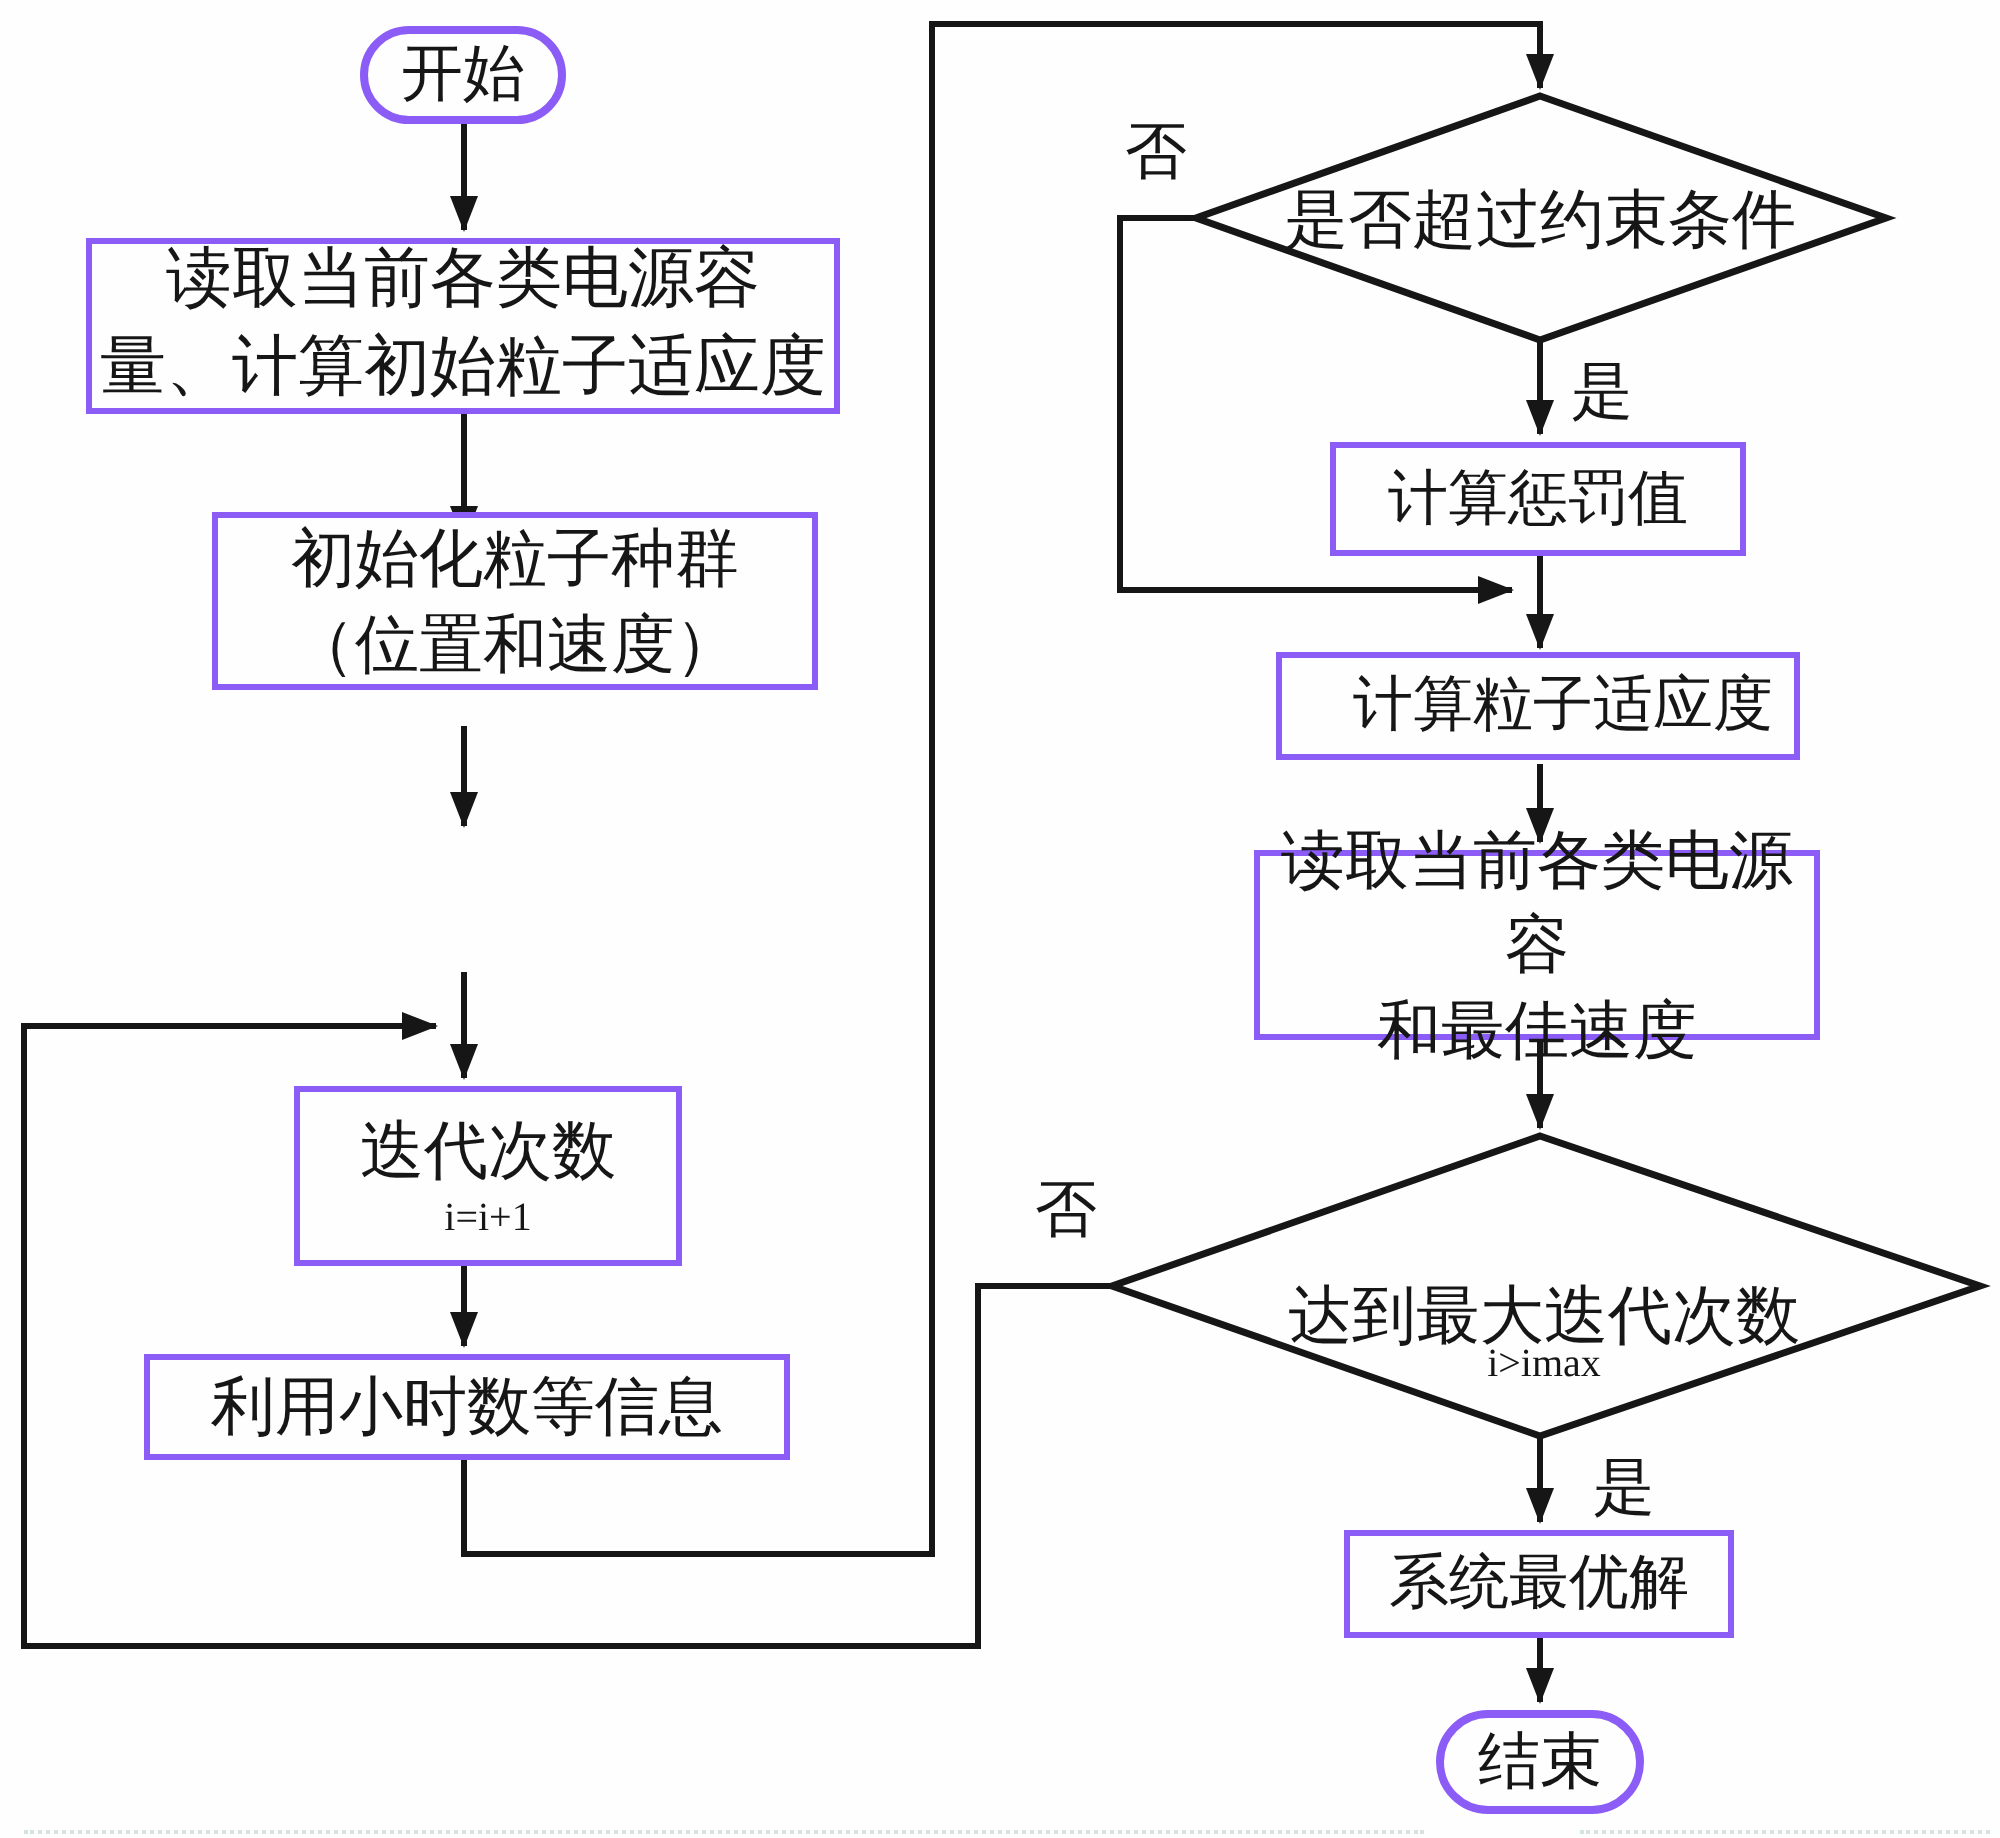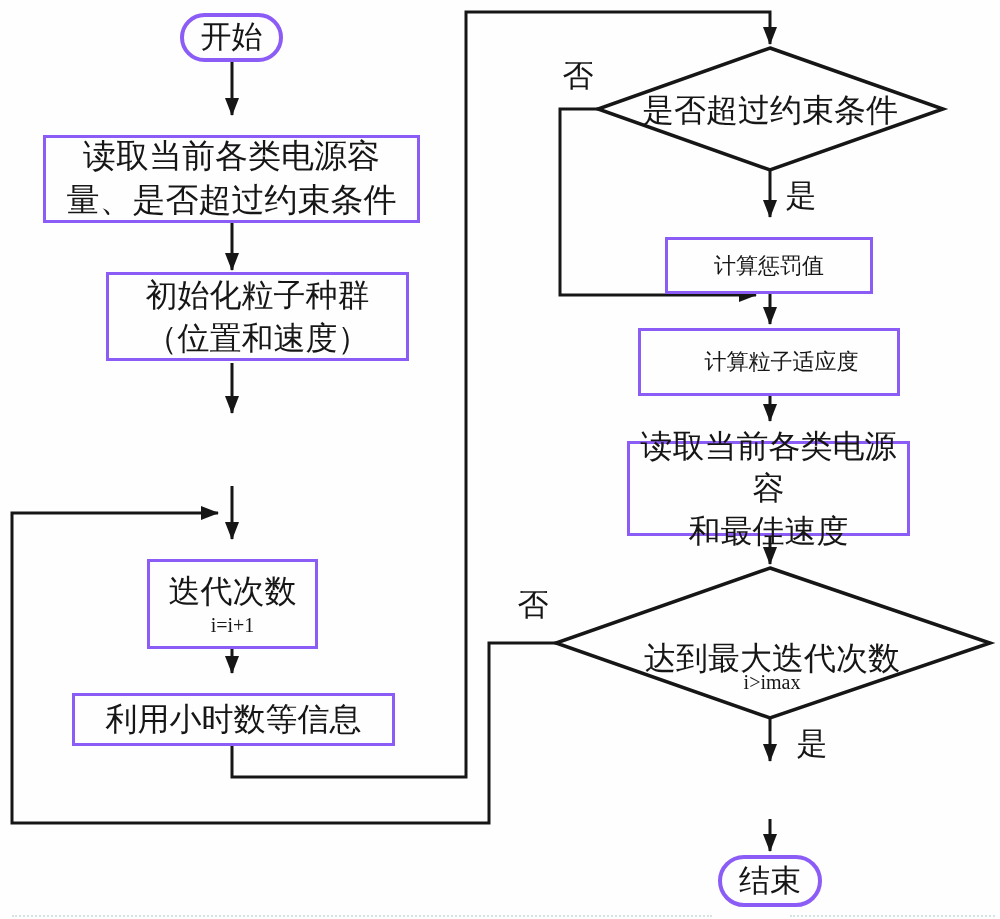--- a/index.html
+++ b/index.html
@@ -32,24 +32,24 @@
     justify-content: center;
     text-align: center;
     z-index: 2;
     line-height: 1.32;
   }
   .terminal {
     border-radius: 26px;
     border-width: 4px;
     font-size: 31px;
   }
-  .process { font-size: 31px; margin-top: 16px; }
+  .process { font-size: 31px; }
   .fs33 { font-size: 33px; }
   .fs32 { font-size: 32px; }
-  .fs30 { font-size: 22px; }
+  .fs30 { font-size: 30px; }
   .diamond-label {
     position: absolute;
     transform: translate(-50%, -50%);
     text-align: center;
     z-index: 2;
     line-height: 1.4;
     white-space: nowrap;
   }
   .math {
     font-family: "Liberation Serif", "DejaVu Serif", serif;
@@ -105,56 +105,59 @@
       <polygon stroke-width="3.5" fill="#fefefe" points="770,568 990,643 770,718 556,643"></polygon>
     </g>
   </svg>
 
   <div class="node terminal" style="left:180px; top:13px; width:103px; height:49px;">
     <span>开始</span>
   </div>
 
   <div class="node process fs33" style="left:43px; top:119px; width:377px; height:88px;">
     <span>读取当前各类电源容</span>
-    <span>量、是否超过约束条件</span>
+    <span>量、计算初始粒子适应度</span>
   </div>
 
   <div class="node process fs32" style="left:106px; top:256px; width:303px; height:89px;">
     <span>初始化粒子种群</span>
     <span>（位置和速度）</span>
   </div>
 
 
-  <div class="node process fs32" style="left:147px; top:543px; width:171px; height:90px;">
+  <div class="node process fs32" style="left:147px; top:543px; width:194px; height:90px;">
     <span>迭代次数</span>
     <span class="math">i=i+1</span>
   </div>
 
   <div class="node process fs32" style="left:72px; top:677px; width:323px; height:53px;">
     <span>利用小时数等信息</span>
   </div>
 
   <div class="diamond-label fs32" style="left:770px; top:110px;">是否超过约束条件</div>
 
   <div class="node process fs30" style="left:665px; top:221px; width:208px; height:57px;">
     <span>计算惩罚值</span>
   </div>
 
-  <div class="node process fs30" style="left:638px; top:312px; width:262px; height:68px;padding-left:25px;">
+  <div class="node process fs30" style="left:638px; top:326px; width:262px; height:54px;padding-left:25px;">
     <span>计算粒子适应度</span>
   </div>
 
   <div class="node process fs32" style="left:627px; top:425px; width:283px; height:95px;">
     <span>读取当前各类电源容</span>
     <span>和最佳速度</span>
   </div>
 
   <div class="diamond-label fs32" style="left:772px; top:634px;margin-top:24px;">达到最大迭代次数</div>
   <div class="diamond-label math" style="left:772px; top:682px;">i&gt;imax</div>
 
+  <div class="node process fs30" style="left:672px; top:765px; width:195px; height:54px;">
+    <span>系统最优解</span>
+  </div>
 
   <div class="node terminal" style="left:718px; top:855px; width:104px; height:52px;">
     <span>结束</span>
   </div>
 
   <div class="edge-label" style="left:578px; top:76px;">否</div>
   <div class="edge-label" style="left:801px; top:196px;">是</div>
   <div class="edge-label" style="left:533px; top:605px;">否</div>
   <div class="edge-label" style="left:812px; top:744px;">是</div>
 

